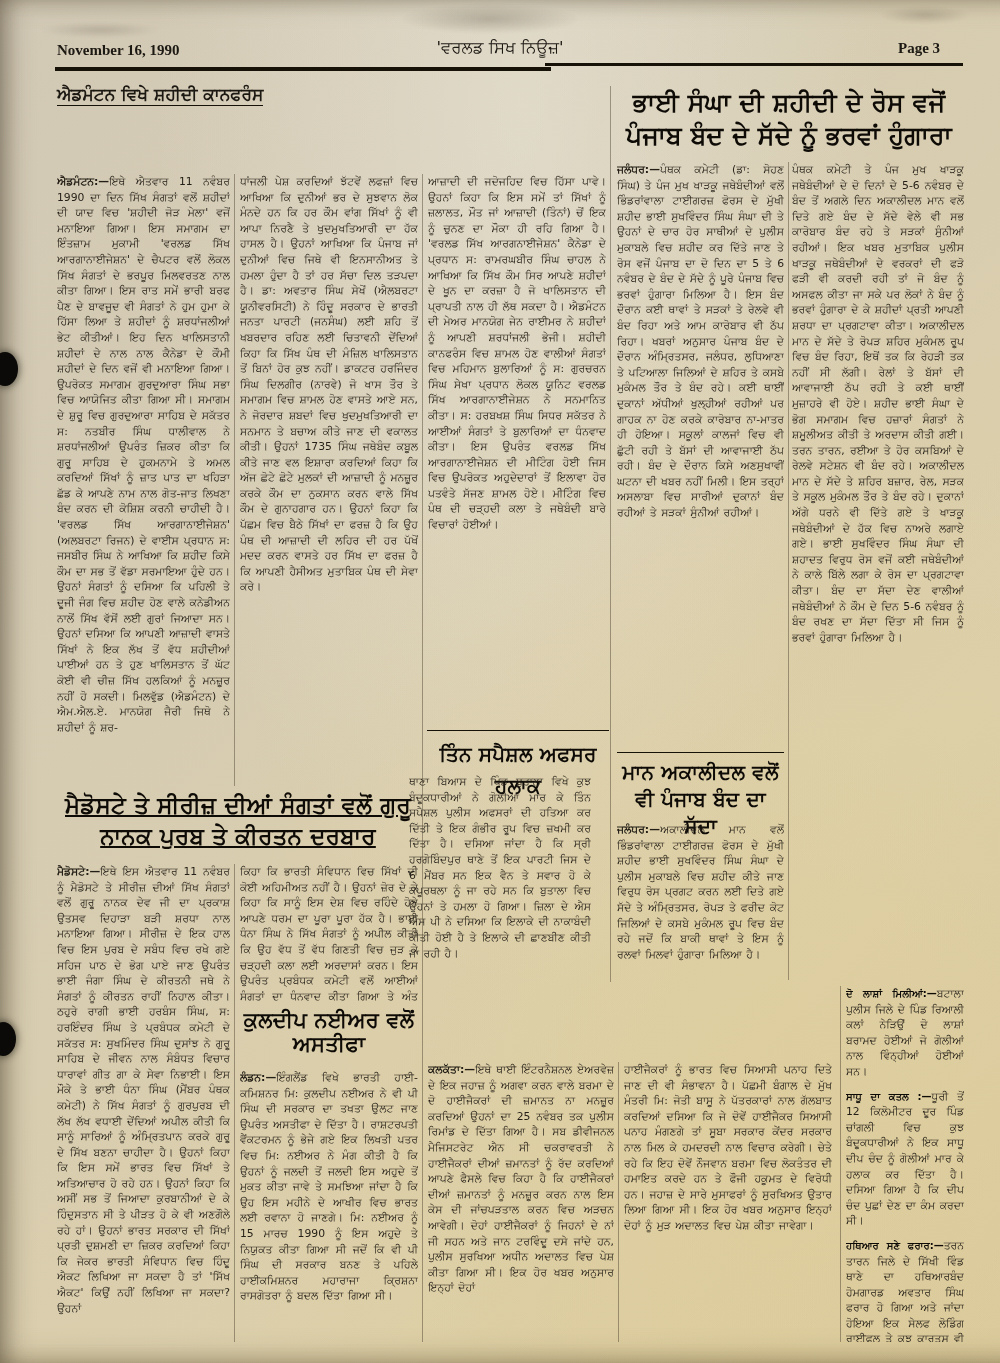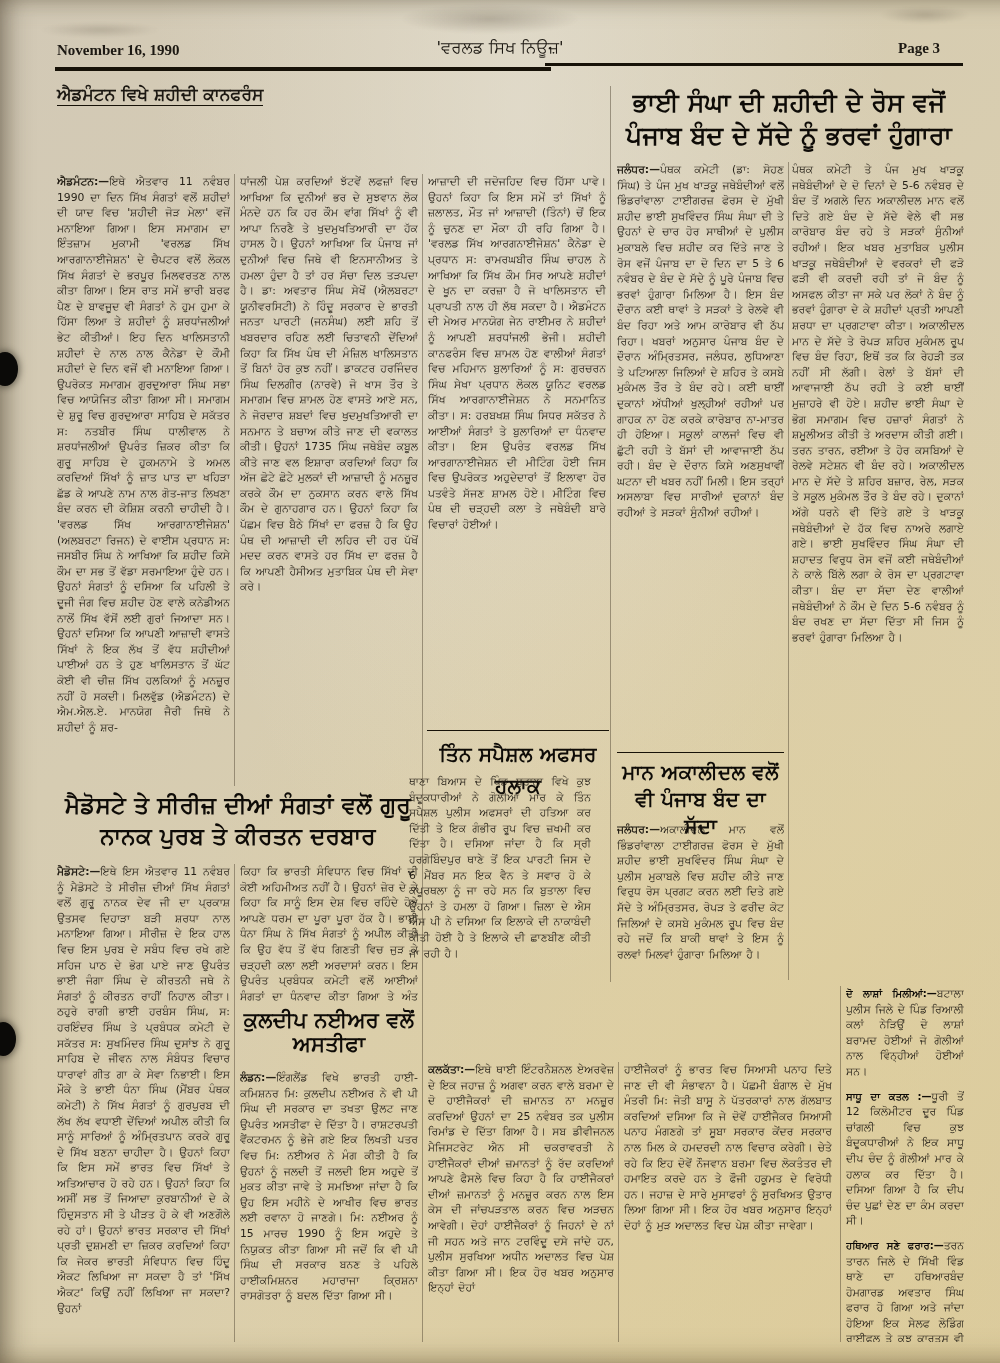--- a/index.html
+++ b/index.html
@@ -74,21 +74,21 @@
   </div>
   <div class="body-col" style="left:792px;top:162px;width:172px;height:818px;">
     <span>ਪੰਥਕ ਕਮੇਟੀ ਤੇ ਪੰਜ ਮੁਖ ਖਾੜਕੂ ਜਥੇਬੰਦੀਆਂ ਦੇ ਦੋ ਦਿਨਾਂ ਦੇ 5-6 ਨਵੰਬਰ ਦੇ ਬੰਦ ਤੋਂ ਅਗਲੇ ਦਿਨ ਅਕਾਲੀਦਲ ਮਾਨ ਵਲੋਂ ਦਿਤੇ ਗਏ ਬੰਦ ਦੇ ਸੱਦੇ ਵੇਲੇ ਵੀ ਸਭ ਕਾਰੋਬਾਰ ਬੰਦ ਰਹੇ ਤੇ ਸੜਕਾਂ ਸੁੰਨੀਆਂ ਰਹੀਆਂ। ਇਕ ਖਬਰ ਮੁਤਾਬਿਕ ਪੁਲੀਸ ਖਾੜਕੂ ਜਥੇਬੰਦੀਆਂ ਦੇ ਵਰਕਰਾਂ ਦੀ ਫੜੋ ਫੜੀ ਵੀ ਕਰਦੀ ਰਹੀ ਤਾਂ ਜੋ ਬੰਦ ਨੂੰ ਅਸਫਲ ਕੀਤਾ ਜਾ ਸਕੇ ਪਰ ਲੋਕਾਂ ਨੇ ਬੰਦ ਨੂੰ ਭਰਵਾਂ ਹੁੰਗਾਰਾ ਦੇ ਕੇ ਸ਼ਹੀਦਾਂ ਪ੍ਰਤੀ ਆਪਣੀ ਸ਼ਰਧਾ ਦਾ ਪ੍ਰਗਟਾਵਾ ਕੀਤਾ। ਅਕਾਲੀਦਲ ਮਾਨ ਦੇ ਸੱਦੇ ਤੇ ਰੋਪੜ ਸ਼ਹਿਰ ਮੁਕੰਮਲ ਰੂਪ ਵਿਚ ਬੰਦ ਰਿਹਾ, ਇਥੋਂ ਤਕ ਕਿ ਰੇਹੜੀ ਤਕ ਨਹੀਂ ਸੀ ਲੱਗੀ। ਰੇਲਾਂ ਤੇ ਬੱਸਾਂ ਦੀ ਆਵਾਜਾਈ ਠੱਪ ਰਹੀ ਤੇ ਕਈ ਥਾਈਂ ਮੁਜ਼ਾਹਰੇ ਵੀ ਹੋਏ। ਸ਼ਹੀਦ ਭਾਈ ਸੰਘਾ ਦੇ ਭੋਗ ਸਮਾਗਮ ਵਿਚ ਹਜ਼ਾਰਾਂ ਸੰਗਤਾਂ ਨੇ ਸ਼ਮੂਲੀਅਤ ਕੀਤੀ ਤੇ ਅਰਦਾਸ ਕੀਤੀ ਗਈ। ਤਰਨ ਤਾਰਨ, ਰਈਆ ਤੇ ਹੋਰ ਕਸਬਿਆਂ ਦੇ ਰੇਲਵੇ ਸਟੇਸ਼ਨ ਵੀ ਬੰਦ ਰਹੇ। ਅਕਾਲੀਦਲ ਮਾਨ ਦੇ ਸੱਦੇ ਤੇ ਸ਼ਹਿਰ ਬਜ਼ਾਰ, ਰੇਲ, ਸੜਕ ਤੇ ਸਕੂਲ ਮੁਕੰਮਲ ਤੌਰ ਤੇ ਬੰਦ ਰਹੇ। ਦੁਕਾਨਾਂ ਅੱਗੇ ਧਰਨੇ ਵੀ ਦਿੱਤੇ ਗਏ ਤੇ ਖਾੜਕੂ ਜਥੇਬੰਦੀਆਂ ਦੇ ਹੱਕ ਵਿਚ ਨਾਅਰੇ ਲਗਾਏ ਗਏ। ਭਾਈ ਸੁਖਵਿੰਦਰ ਸਿੰਘ ਸੰਘਾ ਦੀ ਸ਼ਹਾਦਤ ਵਿਰੁਧ ਰੋਸ ਵਜੋਂ ਕਈ ਜਥੇਬੰਦੀਆਂ ਨੇ ਕਾਲੇ ਬਿੱਲੇ ਲਗਾ ਕੇ ਰੋਸ ਦਾ ਪ੍ਰਗਟਾਵਾ ਕੀਤਾ। ਬੰਦ ਦਾ ਸੱਦਾ ਦੇਣ ਵਾਲੀਆਂ ਜਥੇਬੰਦੀਆਂ ਨੇ ਕੌਮ ਦੇ ਦਿਨ 5-6 ਨਵੰਬਰ ਨੂੰ ਬੰਦ ਰਖਣ ਦਾ ਸੱਦਾ ਦਿੱਤਾ ਸੀ ਜਿਸ ਨੂੰ ਭਰਵਾਂ ਹੁੰਗਾਰਾ ਮਿਲਿਆ ਹੈ।</span>
   </div>
 
   <div class="abs hl" style="left:617px;top:752px;width:167px;font-size:20px;line-height:27px;border-top:1.5px solid #171208;padding-top:6px;">ਮਾਨ ਅਕਾਲੀਦਲ ਵਲੋਂ ਵੀ ਪੰਜਾਬ ਬੰਦ ਦਾ ਸੱਦਾ</div>
   <div class="body-col" style="left:617px;top:822px;width:167px;height:158px;">
     <span class="lead">ਜਲੰਧਰ:—</span><span>ਅਕਾਲੀਦਲ ਮਾਨ ਵਲੋਂ ਭਿੰਡਰਾਂਵਾਲਾ ਟਾਈਗਰਜ਼ ਫੋਰਸ ਦੇ ਮੁੱਖੀ ਸ਼ਹੀਦ ਭਾਈ ਸੁਖਵਿੰਦਰ ਸਿੰਘ ਸੰਘਾ ਦੇ ਪੁਲੀਸ ਮੁਕਾਬਲੇ ਵਿਚ ਸ਼ਹੀਦ ਕੀਤੇ ਜਾਣ ਵਿਰੁਧ ਰੋਸ ਪ੍ਰਗਟ ਕਰਨ ਲਈ ਦਿਤੇ ਗਏ ਸੱਦੇ ਤੇ ਅੰਮ੍ਰਿਤਸਰ, ਰੋਪੜ ਤੇ ਫਰੀਦ ਕੋਟ ਜਿਲਿਆਂ ਦੇ ਕਸਬੇ ਮੁਕੰਮਲ ਰੂਪ ਵਿਚ ਬੰਦ ਰਹੇ ਜਦੋਂ ਕਿ ਬਾਕੀ ਥਾਵਾਂ ਤੇ ਇਸ ਨੂੰ ਰਲਵਾਂ ਮਿਲਵਾਂ ਹੁੰਗਾਰਾ ਮਿਲਿਆ ਹੈ।</span>
   </div>
 
-  <div class="abs hl" style="left:57px;top:790px;width:362px;font-size:23px;line-height:31px;">ਮੈਡੋਸਟੇ ਤੇ ਸੀਰੀਜ਼ ਦੀਆਂ ਸੰਗਤਾਂ ਵਲੋਂ ਗੁਰੂ ਨਾਨਕ ਪੁਰਬ ਤੇ ਕੀਰਤਨ ਦਰਬਾਰ</div>
+  <div class="abs hl" style="left:57px;top:790px;width:362px;font-size:23px;line-height:31px;text-decoration:underline;">ਮੈਡੋਸਟੇ ਤੇ ਸੀਰੀਜ਼ ਦੀਆਂ ਸੰਗਤਾਂ ਵਲੋਂ ਗੁਰੂ ਨਾਨਕ ਪੁਰਬ ਤੇ ਕੀਰਤਨ ਦਰਬਾਰ</div>
   <div class="body-col" style="left:57px;top:864px;width:173px;height:478px;">
     <span class="lead">ਮੈਡੋਸਟੇ:—</span><span>ਇਥੇ ਇਸ ਐਤਵਾਰ 11 ਨਵੰਬਰ ਨੂੰ ਮੈਡੋਸਟੇ ਤੇ ਸੀਰੀਜ਼ ਦੀਆਂ ਸਿੱਖ ਸੰਗਤਾਂ ਵਲੋਂ ਗੁਰੂ ਨਾਨਕ ਦੇਵ ਜੀ ਦਾ ਪ੍ਰਕਾਸ਼ ਉਤਸਵ ਦਿਹਾੜਾ ਬੜੀ ਸ਼ਰਧਾ ਨਾਲ ਮਨਾਇਆ ਗਿਆ। ਸੀਰੀਜ਼ ਦੇ ਇਕ ਹਾਲ ਵਿਚ ਇਸ ਪੁਰਬ ਦੇ ਸਬੰਧ ਵਿਚ ਰਖੇ ਗਏ ਸਹਿਜ ਪਾਠ ਦੇ ਭੋਗ ਪਾਏ ਜਾਣ ਉਪਰੰਤ ਭਾਈ ਜੰਗਾ ਸਿੰਘ ਦੇ ਕੀਰਤਨੀ ਜਥੇ ਨੇ ਸੰਗਤਾਂ ਨੂੰ ਕੀਰਤਨ ਰਾਹੀਂ ਨਿਹਾਲ ਕੀਤਾ। ਠਹੁਰੇ ਰਾਗੀ ਭਾਈ ਹਰਬੰਸ ਸਿੰਘ, ਸ: ਹਰਇੰਦਰ ਸਿੰਘ ਤੇ ਪ੍ਰਬੰਧਕ ਕਮੇਟੀ ਦੇ ਸਕੱਤਰ ਸ: ਸੁਖਮਿੰਦਰ ਸਿੰਘ ਦੁਸਾਂਝ ਨੇ ਗੁਰੂ ਸਾਹਿਬ ਦੇ ਜੀਵਨ ਨਾਲ ਸੰਬੰਧਤ ਵਿਚਾਰ ਧਾਰਾਵਾਂ ਗੀਤ ਗਾ ਕੇ ਸੇਵਾ ਨਿਭਾਈ। ਇਸ ਮੌਕੇ ਤੇ ਭਾਈ ਧੰਨਾ ਸਿੰਘ (ਮੈਂਬਰ ਪੰਥਕ ਕਮੇਟੀ) ਨੇ ਸਿੱਖ ਸੰਗਤਾਂ ਨੂੰ ਗੁਰਪੁਰਬ ਦੀ ਲੱਖ ਲੱਖ ਵਧਾਈ ਦੇਂਦਿਆਂ ਅਪੀਲ ਕੀਤੀ ਕਿ ਸਾਨੂੰ ਸਾਰਿਆਂ ਨੂੰ ਅੰਮ੍ਰਿਤਪਾਨ ਕਰਕੇ ਗੁਰੂ ਦੇ ਸਿੱਖ ਬਣਨਾ ਚਾਹੀਦਾ ਹੈ। ਉਹਨਾਂ ਕਿਹਾ ਕਿ ਇਸ ਸਮੇਂ ਭਾਰਤ ਵਿਚ ਸਿੱਖਾਂ ਤੇ ਅਤਿਆਚਾਰ ਹੋ ਰਹੇ ਹਨ। ਉਹਨਾਂ ਕਿਹਾ ਕਿ ਅਸੀਂ ਸਭ ਤੋਂ ਜਿਆਦਾ ਕੁਰਬਾਨੀਆਂ ਦੇ ਕੇ ਹਿੰਦੁਸਤਾਨ ਸੀ ਤੇ ਪੀੜਤ ਹੋ ਕੇ ਵੀ ਅਣਗੌਲੇ ਰਹੇ ਹਾਂ। ਉਹਨਾਂ ਭਾਰਤ ਸਰਕਾਰ ਦੀ ਸਿੱਖਾਂ ਪ੍ਰਤੀ ਦੁਸ਼ਮਣੀ ਦਾ ਜ਼ਿਕਰ ਕਰਦਿਆਂ ਕਿਹਾ ਕਿ ਜੇਕਰ ਭਾਰਤੀ ਸੰਵਿਧਾਨ ਵਿਚ ਹਿੰਦੂ ਐਕਟ ਲਿਖਿਆ ਜਾ ਸਕਦਾ ਹੈ ਤਾਂ 'ਸਿੱਖ ਐਕਟ' ਕਿਉਂ ਨਹੀਂ ਲਿਖਿਆ ਜਾ ਸਕਦਾ? ਉਹਨਾਂ</span>
   </div>
   <div class="body-col" style="left:240px;top:864px;width:178px;height:138px;">
     <span>ਕਿਹਾ ਕਿ ਭਾਰਤੀ ਸੰਵਿਧਾਨ ਵਿਚ ਸਿੱਖਾਂ ਦੀ ਕੋਈ ਅਹਿਮੀਅਤ ਨਹੀਂ ਹੈ। ਉਹਨਾਂ ਜ਼ੋਰ ਦੇ ਕੇ ਕਿਹਾ ਕਿ ਸਾਨੂੰ ਇਸ ਦੇਸ਼ ਵਿਚ ਰਹਿੰਦੇ ਹੋਏ ਆਪਣੇ ਧਰਮ ਦਾ ਪੂਰਾ ਪੂਰਾ ਹੱਕ ਹੈ। ਭਾਈ ਧੰਨਾ ਸਿੰਘ ਨੇ ਸਿੱਖ ਸੰਗਤਾਂ ਨੂੰ ਅਪੀਲ ਕੀਤੀ ਕਿ ਉਹ ਵੱਧ ਤੋਂ ਵੱਧ ਗਿਣਤੀ ਵਿਚ ਜੁੜ ਕੇ ਚੜ੍ਹਦੀ ਕਲਾ ਲਈ ਅਰਦਾਸਾਂ ਕਰਨ। ਇਸ ਉਪਰੰਤ ਪ੍ਰਬੰਧਕ ਕਮੇਟੀ ਵਲੋਂ ਆਈਆਂ ਸੰਗਤਾਂ ਦਾ ਧੰਨਵਾਦ ਕੀਤਾ ਗਿਆ ਤੇ ਅੰਤ ਲੰਗਰ ਵਰਤਾਇਆ। ਰਾਤ ਨੂੰ ਦੀਵਾਨ ਸਜੇ ਤੇ ਅਟੁੱਟ ਲੰਗਰ ਵਰਤਾਇਆ।</span>
   </div>
 
   <div class="abs hl" style="left:240px;top:1008px;width:178px;font-size:21px;line-height:24px;">ਕੁਲਦੀਪ ਨਈਅਰ ਵਲੋਂ ਅਸਤੀਫਾ</div>
   <div class="body-col" style="left:240px;top:1070px;width:178px;height:272px;">
     <span class="lead">ਲੰਡਨ:—</span><span>ਇੰਗਲੈਂਡ ਵਿਖੇ ਭਾਰਤੀ ਹਾਈ-ਕਮਿਸ਼ਨਰ ਮਿ: ਕੁਲਦੀਪ ਨਈਅਰ ਨੇ ਵੀ ਪੀ ਸਿੰਘ ਦੀ ਸਰਕਾਰ ਦਾ ਤਖਤਾ ਉਲਟ ਜਾਣ ਉਪਰੰਤ ਅਸਤੀਫਾ ਦੇ ਦਿੱਤਾ ਹੈ। ਰਾਸ਼ਟਰਪਤੀ ਵੈਂਕਟਰਮਨ ਨੂੰ ਭੇਜੇ ਗਏ ਇਕ ਲਿਖਤੀ ਪਤਰ ਵਿਚ ਮਿ: ਨਈਅਰ ਨੇ ਮੰਗ ਕੀਤੀ ਹੈ ਕਿ ਉਹਨਾਂ ਨੂੰ ਜਲਦੀ ਤੋਂ ਜਲਦੀ ਇਸ ਅਹੁਦੇ ਤੋਂ ਮੁਕਤ ਕੀਤਾ ਜਾਵੇ ਤੇ ਸਮਝਿਆ ਜਾਂਦਾ ਹੈ ਕਿ ਉਹ ਇਸ ਮਹੀਨੇ ਦੇ ਆਖੀਰ ਵਿਚ ਭਾਰਤ ਲਈ ਰਵਾਨਾ ਹੋ ਜਾਣਗੇ। ਮਿ: ਨਈਅਰ ਨੂੰ 15 ਮਾਰਚ 1990 ਨੂੰ ਇਸ ਅਹੁਦੇ ਤੇ ਨਿਯੁਕਤ ਕੀਤਾ ਗਿਆ ਸੀ ਜਦੋਂ ਕਿ ਵੀ ਪੀ ਸਿੰਘ ਦੀ ਸਰਕਾਰ ਬਨਣ ਤੇ ਪਹਿਲੇ ਹਾਈਕਮਿਸ਼ਨਰ ਮਹਾਰਾਜਾ ਕ੍ਰਿਸ਼ਨਾ ਰਾਸਗੋਤਰਾ ਨੂੰ ਬਦਲ ਦਿੱਤਾ ਗਿਆ ਸੀ।</span>

